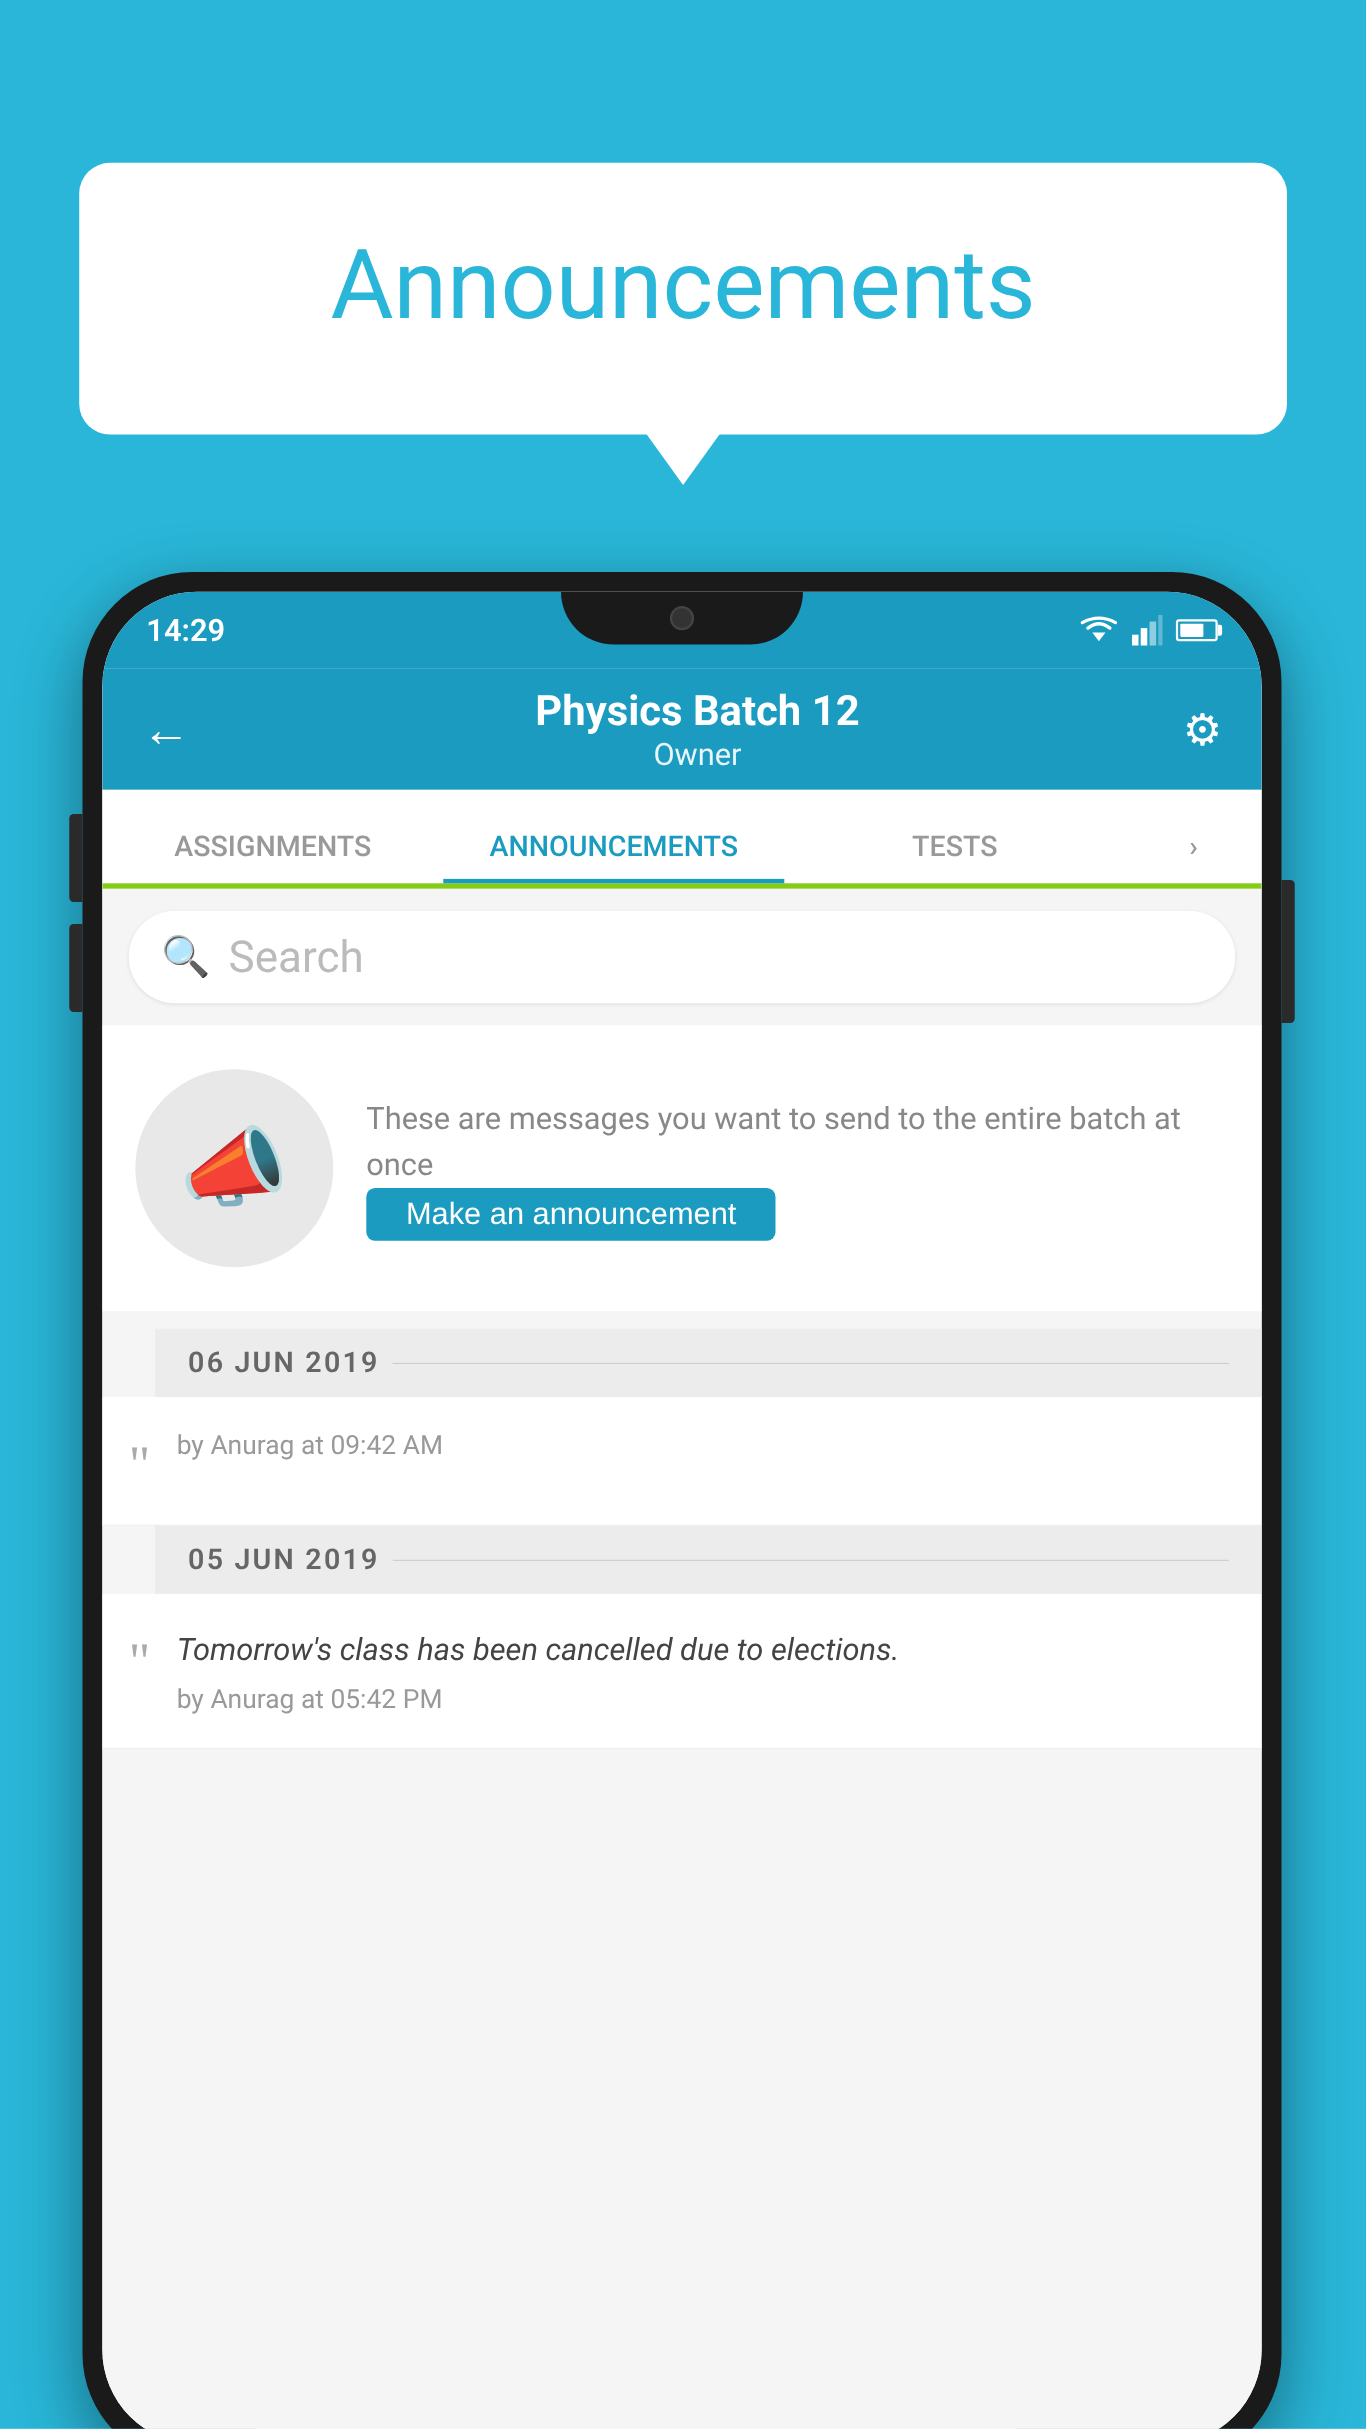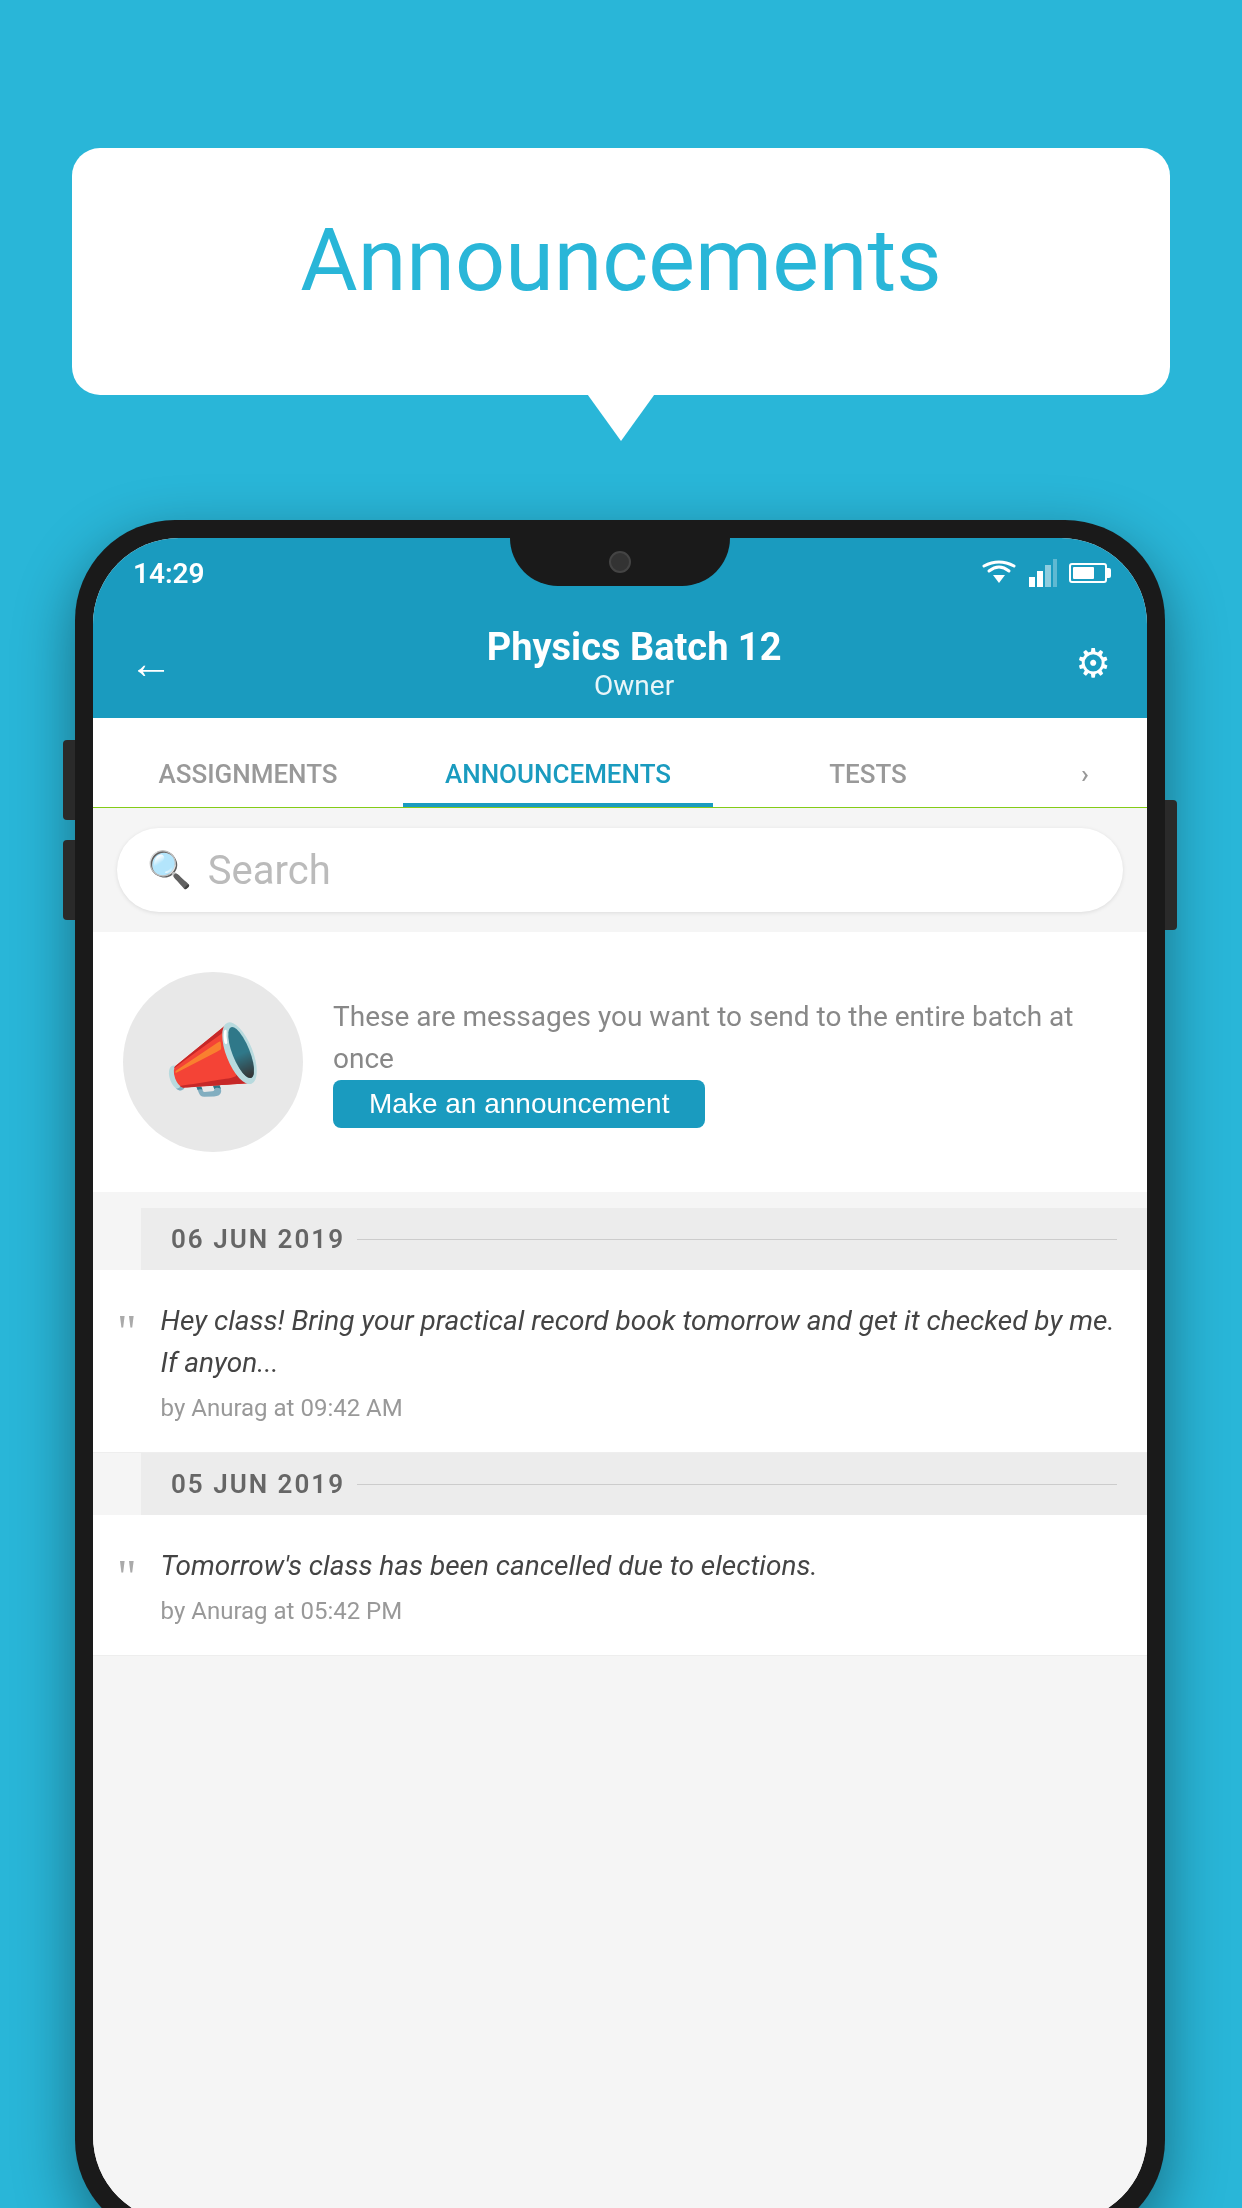--- a/index.html
+++ b/index.html
@@ -189,21 +189,21 @@
     
     .tabs-bar {
       position: absolute;
       top: 180px;
       left: 0;
       right: 0;
       height: 90px;
       background: white;
       display: flex;
       align-items: flex-end;
-      border-bottom: 1px solid #84cc16;
+      border-bottom: 5px solid #84cc16;
     }
     .tab {
       flex: 1;
       text-align: center;
       padding-bottom: 18px;
       font-size: 26px;
       font-weight: 500;
       color: #999;
       cursor: pointer;
       position: relative;
@@ -466,21 +466,20 @@
       </div>
 
       <div class="date-separator">
         <span class="date-separator-text">06  JUN  2019</span>
         <div class="date-separator-line"></div>
       </div>
 
       <div class="announcement-item">
         <div class="quote-icon">"</div>
         <div class="announcement-body">
-          <p class="announcement-text">Hey class! Bring your practical record book tomorrow and get it checked by me. If anyon...</p>
           <span class="announcement-meta">by Anurag at 09:42 AM</span>
         </div>
       </div>
 
       <div class="date-separator">
         <span class="date-separator-text">05  JUN  2019</span>
         <div class="date-separator-line"></div>
       </div>
 
       <div class="announcement-item">

